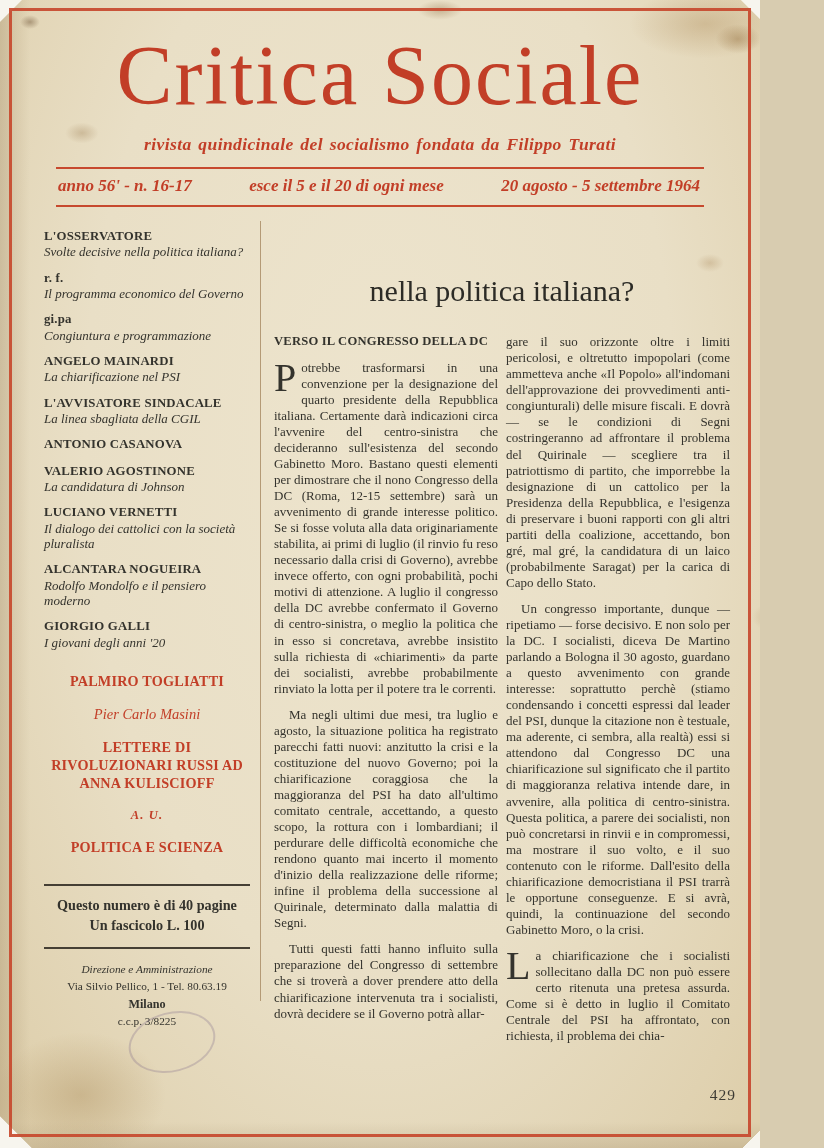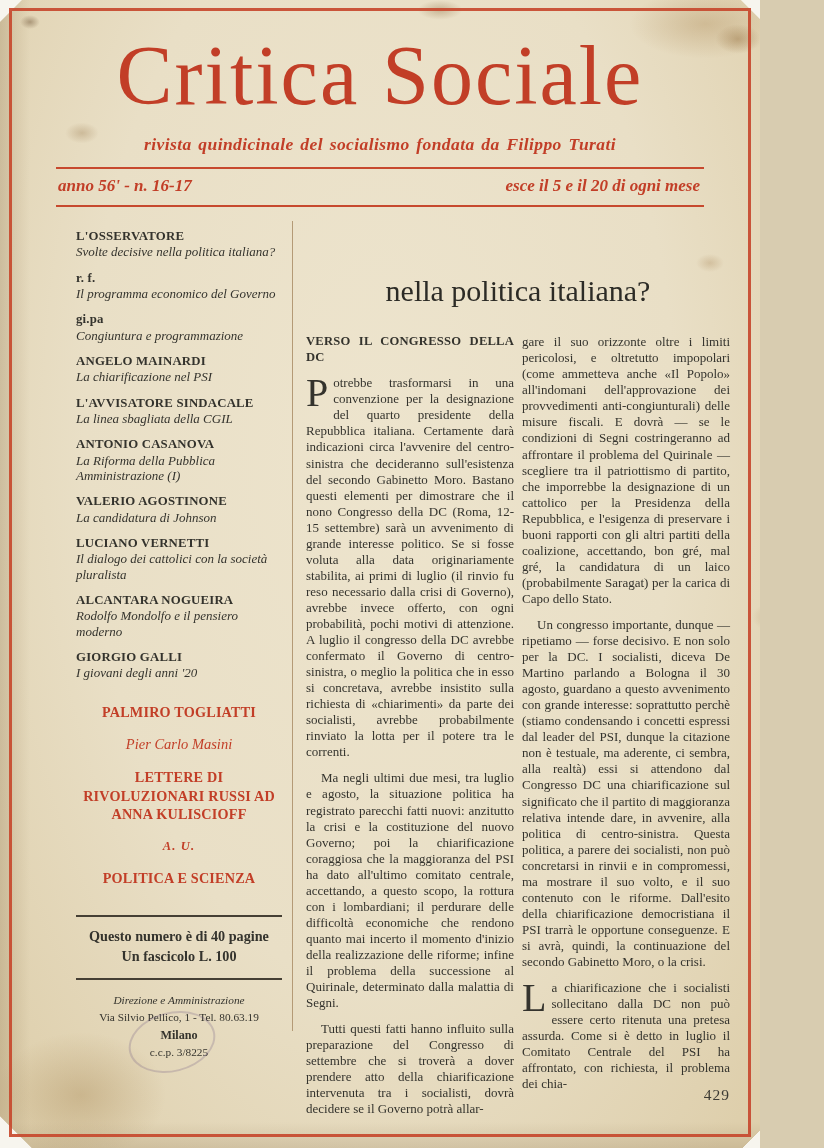--- a/index.html
+++ b/index.html
@@ -59,21 +59,21 @@
   .issue-bar{
     margin:12px 56px 0 56px;
     border-top:2px solid var(--border);
     border-bottom:2px solid var(--border);
     padding:7px 4px 9px 2px;
     display:flex;justify-content:space-between;align-items:flex-start;
     color:var(--accent);font-style:italic;font-weight:bold;font-size:17px;
   }
 
   
-  .content{display:flex;align-items:stretch;margin:10px 30px 0 76px;min-height:880px;}
+  .content{display:flex;align-items:stretch;margin:10px 30px 0 44px;min-height:880px;}
   .toc{width:206px;flex:none;padding-top:12px;}
   .toc-item{margin-bottom:11px;}
   .toc-author{font-weight:bold;font-size:12.8px;letter-spacing:.2px;line-height:1.2;}
   .toc-title{font-style:italic;font-size:13px;line-height:1.18;}
   .toc-featured{margin-top:22px;text-align:center;color:var(--accent);}
   .feat{margin:15px 6px;}
   .f-bold{font-weight:bold;font-size:14.2px;line-height:1.3;letter-spacing:.2px;}
   .f-italic{font-style:italic;font-size:14.5px;}
   .f-au{font-weight:bold;font-style:italic;font-size:12.5px;letter-spacing:1.2px;}
   .issue-info{
@@ -96,21 +96,21 @@
   .section-heading{font-weight:bold;font-size:12.6px;letter-spacing:.2px;margin:0 0 10px;}
   .cols{display:flex;gap:8px;margin-top:24px;}
   .col{flex:1;font-size:13px;line-height:1.235;text-align:justify;color:var(--ink);}
   .col p{margin:0 0 10px;text-indent:15px;}
   .col p.dropcap{text-indent:0;}
   .col p.noindent{text-indent:0;}
   .col p.dropcap::first-letter{
     float:left;font-size:40px;line-height:31px;padding:2px 5px 0 0;
   }
   .page-number{
-    position:absolute;right:30px;bottom:44px;
+    position:absolute;right:24px;bottom:44px;
     font-size:15.5px;letter-spacing:1px;color:#3c3a33;
   }
 </style>
 </head>
 <body>
 
 <div class="page">
 
   <div class="stain st1"></div>
   <div class="stain st2"></div>
@@ -132,20 +132,21 @@
   <div class="border-frame"></div>
 
   <header class="masthead">
     <h1 class="mast-title">Critica Sociale</h1>
     <div class="mast-sub">rivista quindicinale del socialismo fondata da Filippo Turati</div>
   </header>
 
   <div class="issue-bar">
     <span>anno 56' - n. 16-17</span>
     <span>esce il 5 e il 20 di ogni mese</span>
+    <span>20 agosto - 5 settembre 1964</span>
   </div>
 
   <div class="content">
 
     <aside class="toc">
       <div class="toc-list">
 
           <div class="toc-item">
             <div class="toc-author">L'OSSERVATORE</div>
             <div class="toc-title">Svolte decisive nella politica italiana?</div>
@@ -166,21 +167,20 @@
             <div class="toc-title">La chiarificazione nel PSI</div>
           </div>
 
           <div class="toc-item">
             <div class="toc-author">L'AVVISATORE SINDACALE</div>
             <div class="toc-title">La linea sbagliata della CGIL</div>
           </div>
 
           <div class="toc-item">
             <div class="toc-author">ANTONIO CASANOVA</div>
-            <div class="toc-title">La Riforma della Pubblica Amministrazione (I)</div>
           </div>
 
 
           <div class="toc-item">
             <div class="toc-author">VALERIO AGOSTINONE</div>
             <div class="toc-title">La candidatura di Johnson</div>
           </div>
 
           <div class="toc-item">
             <div class="toc-author">LUCIANO VERNETTI</div>

